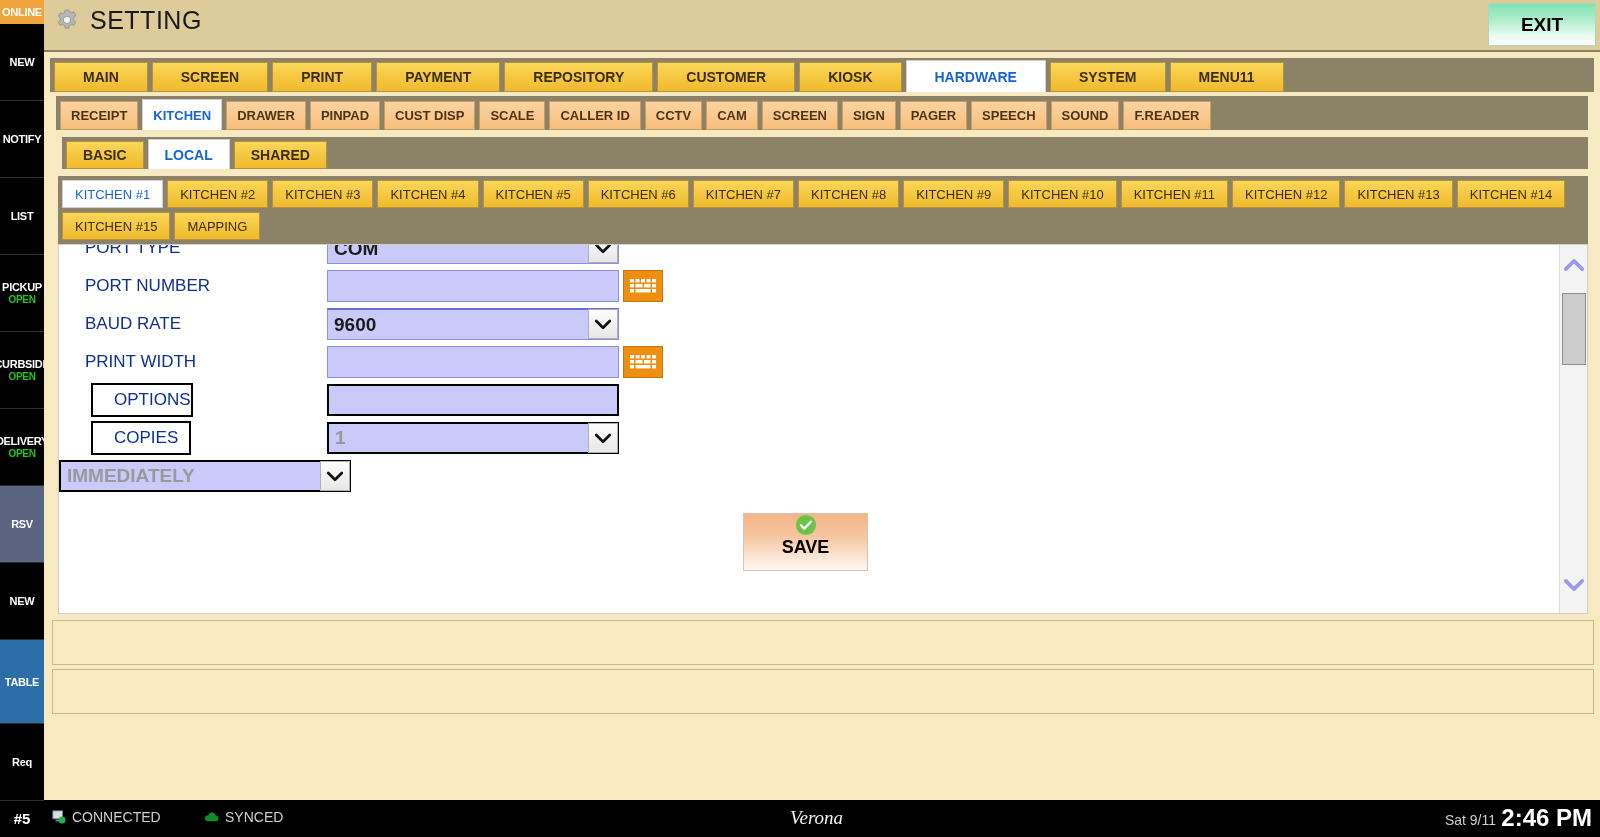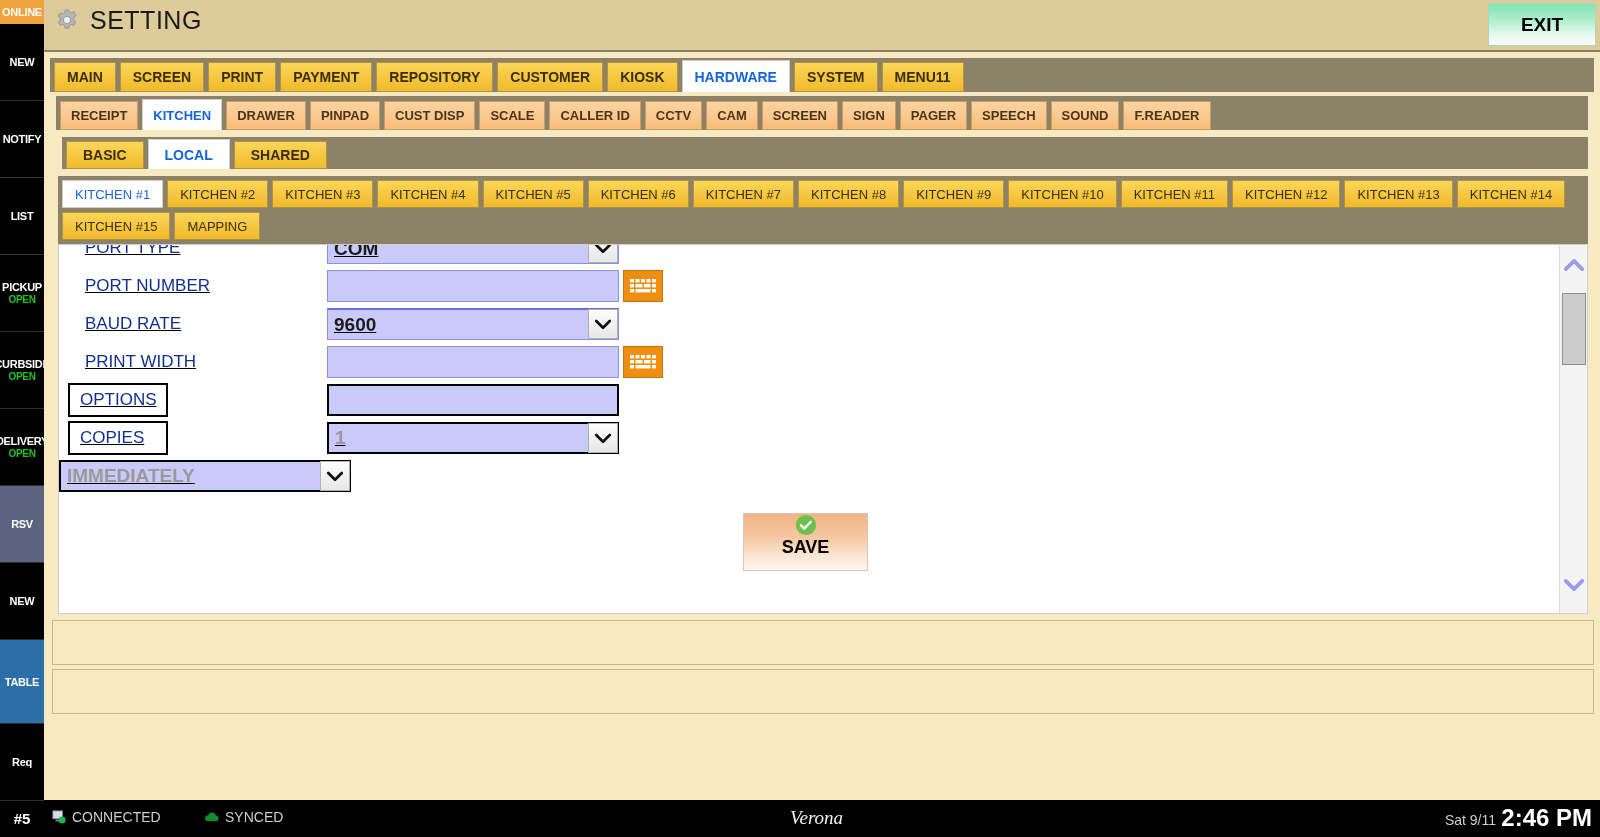--- a/index.html
+++ b/index.html
@@ -58,21 +58,21 @@
     border-top: 2px solid #8a7f63;
   }
 
   
   #tabrow1 {
     position: absolute; left: 6px; top: 6px; width: 1544px; height: 34px;
     background: #8c8268;
     display: flex; align-items: flex-end; padding-left: 4px;
   }
   .tab1 {
-    height: 30px; min-width: 56px; padding: 0 12px;
+    height: 30px; min-width: 56px; padding: 0 28px;
     margin-right: 4px;
     background: linear-gradient(to bottom,#fbd759 0%, #f5c63f 55%, #efbb2e 100%);
     border: 1px solid #b9913a;
     display: flex; align-items: center; justify-content: center;
     font-size: 14px; font-weight: bold; color: #3a2d08;
   }
   .tab1.active {
     background: #fff; border: 1px solid #cfcfcf; border-bottom: none;
     color: #1565d8; height: 32px;
   }
@@ -134,30 +134,30 @@
   #content {
     position: absolute; left: 14px; top: 192px; width: 1530px; height: 370px;
     background: #fff; border: 1px solid #cfcfcf;
     overflow: hidden;
   }
   #form {
     position: absolute; left: 0; top: -16px; width: 100%;
   }
   .row {
     display: flex; align-items: center;
-    height: 38px; margin-bottom: 0; text-decoration: underline;
+    height: 38px; margin-bottom: 0;
   }
   .lbl {
     width: 250px; padding-left: 26px;
     font-size: 17px; color: #0f2f8f;
     display: flex; align-items: center; height: 34px;
   }
   .lbl.boxed {
     background: #fff; border: 2px solid #000;
-    margin-left: 9px; padding-left: 10px;
+    margin-left: 32px; padding-left: 21px;
     width: auto; min-width: 100px;
   }
   .lblwrap { width: 268px; display: flex; align-items: center; }
   .ctl { position: relative; width: 292px; height: 32px; }
   .inputbox {
     width: 292px; height: 32px;
     background: #c9c9fa; border: 1px solid #8f8fe0;
     border-top: 2px solid #6a6ad8;
     display: flex; align-items: center;
     padding-left: 6px;

